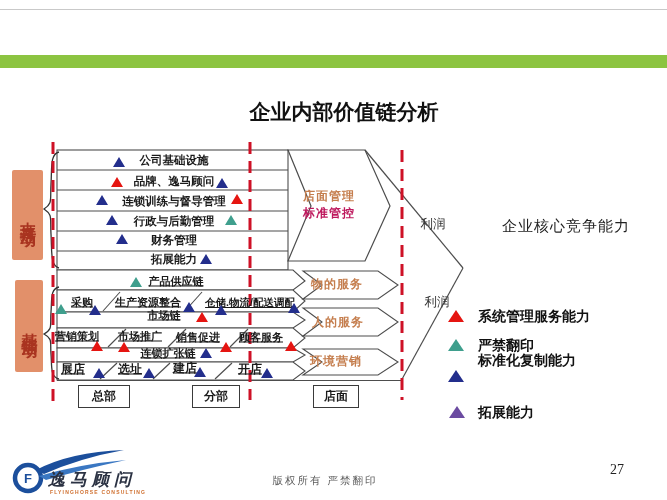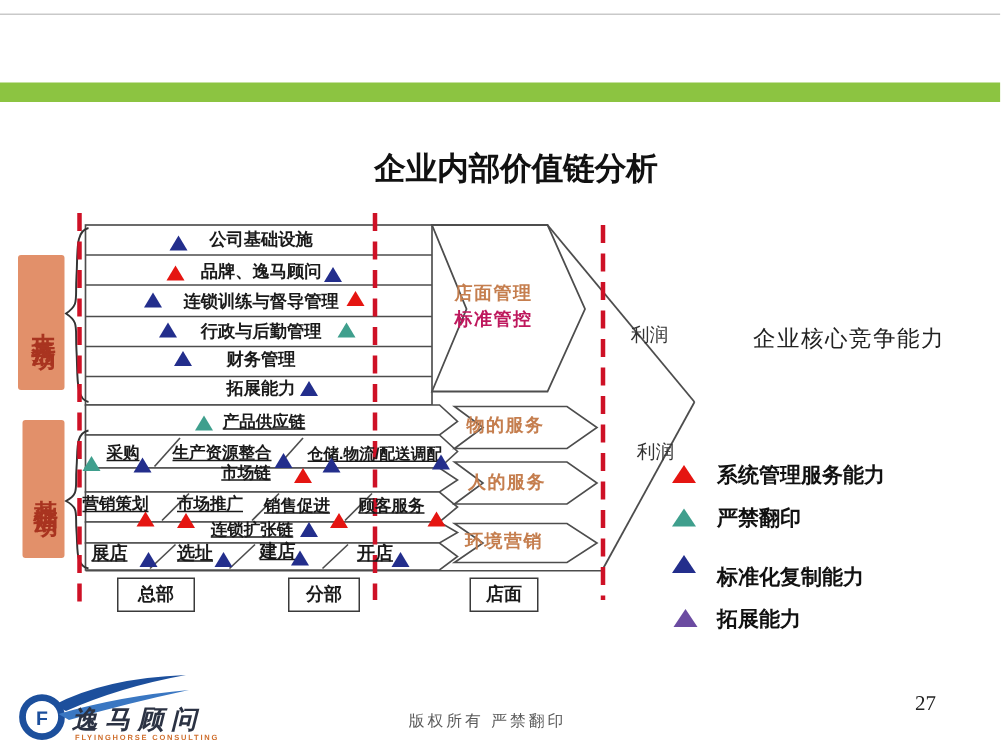--- a/index.html
+++ b/index.html
@@ -145,21 +145,21 @@
     <div class="lbl profit" style="left:433px;top:224px;">利润</div>
     <div class="lbl profit" style="left:437px;top:302px;">利润</div>
 
     <div class="lbl core" style="left:566px;top:226px;">企业核心竞争能力</div>
 
     <span class="tri-legend" style="left: 448px; top: 310px; border-bottom-color: rgb(229, 21, 17);"></span>
     <div class="legend-label" style="left:478px;top:308px;">系统管理服务能力</div>
     <span class="tri-legend" style="left: 448px; top: 339px; border-bottom-color: rgb(63, 159, 141);"></span>
     <div class="legend-label" style="left:478px;top:337px;">严禁翻印</div>
     <span class="tri-legend" style="left: 448px; top: 370px; border-bottom-color: rgb(35, 46, 140);"></span>
-    <div class="legend-label" style="left:478px;top:376px;">标准化复制能力</div>
+    <div class="legend-label" style="left:478px;top:352px;">标准化复制能力</div>
     <span class="tri-legend" style="left: 449px; top: 406px; border-bottom-color: rgb(107, 75, 161);"></span>
     <div class="legend-label" style="left:478px;top:404px;">拓展能力</div>
   </div>
 
   <div id="markers" class="abs" style="left:0;top:0;width:667px;height:500px;">
       <div class="tri" style="left: 112.5px; top: 157px; border-bottom-color: rgb(35, 46, 140);"></div>
       <div class="tri" style="left: 110.5px; top: 177px; border-bottom-color: rgb(229, 21, 17);"></div>
       <div class="tri" style="left: 215.5px; top: 178px; border-bottom-color: rgb(35, 46, 140);"></div>
       <div class="tri" style="left: 95.5px; top: 195px; border-bottom-color: rgb(35, 46, 140);"></div>
       <div class="tri" style="left: 230.5px; top: 194px; border-bottom-color: rgb(229, 21, 17);"></div>

